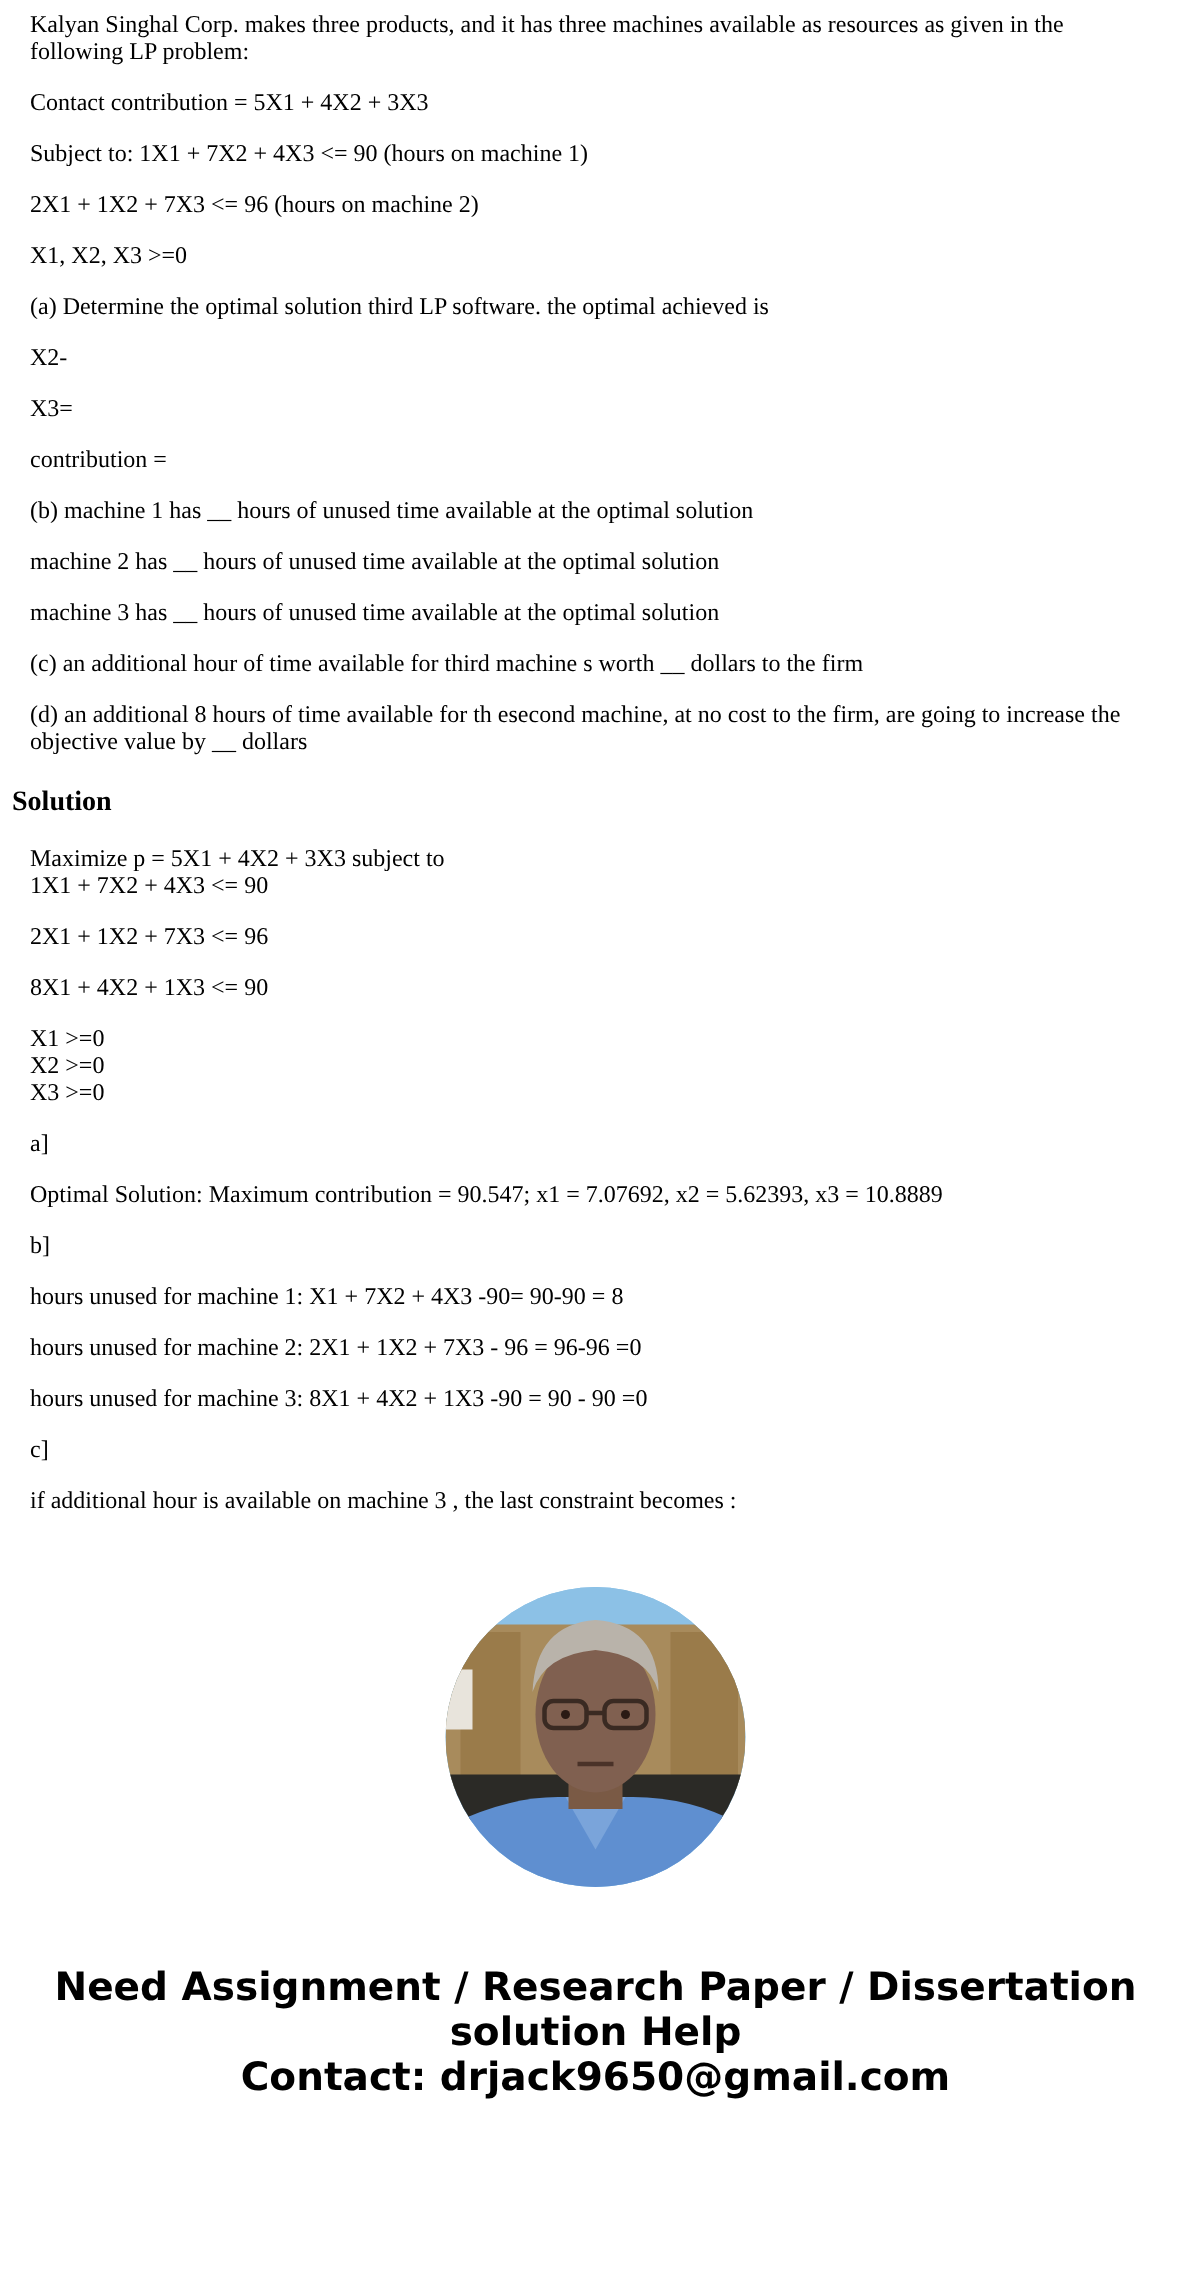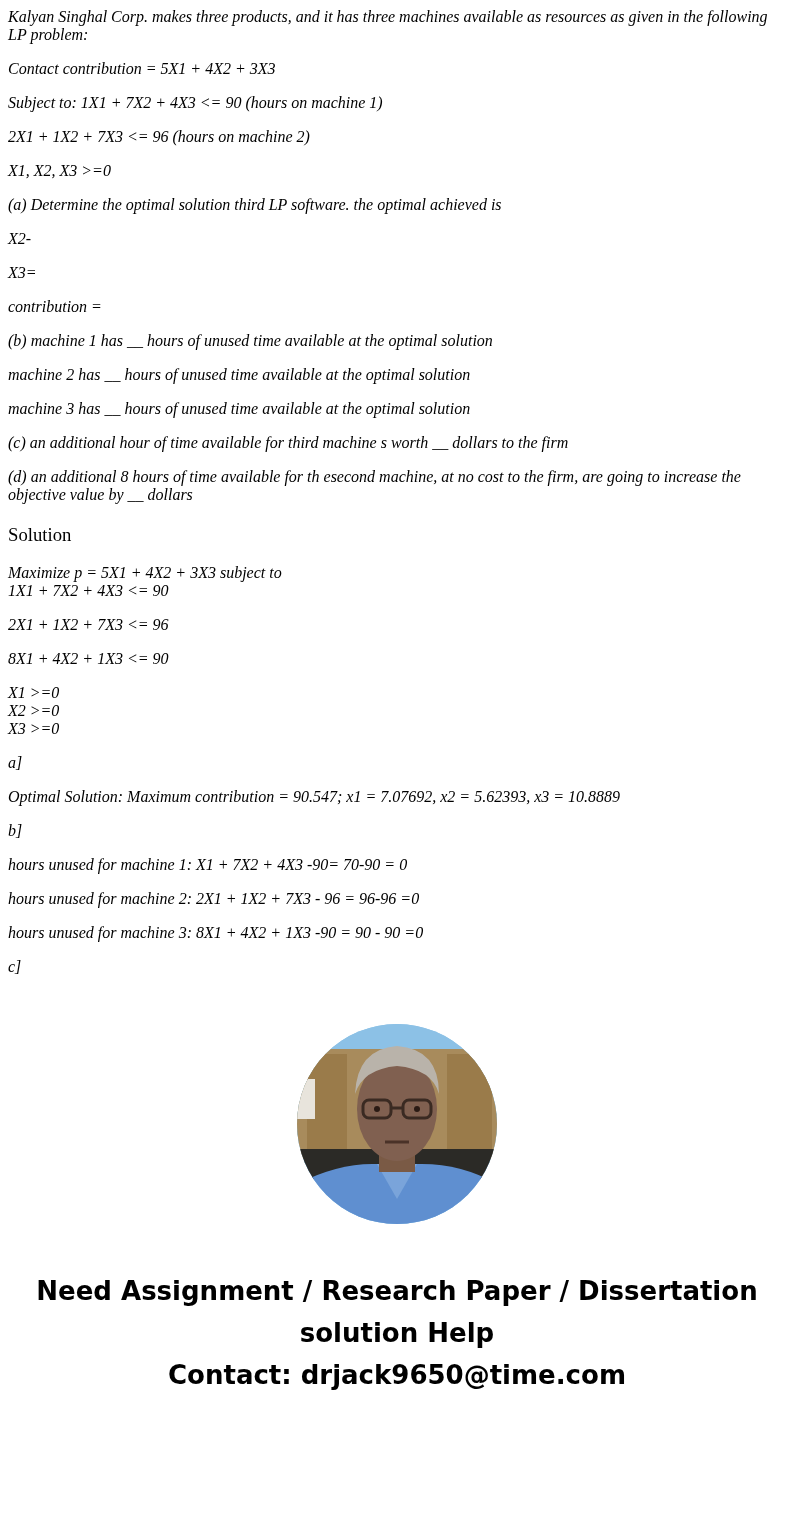--- a/index.html
+++ b/index.html
@@ -4,25 +4,25 @@
 <style>
   html, body { margin: 0; padding: 0; background: #ffffff; }
   body {
     width: 794px;
     font-family: "Liberation Serif", serif;
     font-size: 16px;
     line-height: 18px;
     color: #000;
   }
   .content { padding: 0 8px; }
-  p { margin: 16px 0; font-style: italic; }
+  p { margin: 16px 12px; }
   p.first { margin-top: 8px; }
   h3 {
     font-size: 18.7px;
-    font-weight: normal;
+    font-weight: bold;
     margin: 20px 0 18px 0;
     line-height: 22px;
   }
   .avatar-wrap {
     display: flex;
     justify-content: center;
     margin-top: 48px;
   }
   .avatar {
     width: 200px; height: 200px; border-radius: 50%;
@@ -32,21 +32,21 @@
   }
   .footer {
     text-align: center;
     font-family: "DejaVu Sans", sans-serif;
     font-weight: bold;
     font-size: 26px;
     line-height: 30px;
     margin-top: 52px;
     padding: 0 20px 30px;
   }
-  .footer div { margin: 12px; }
+  .footer div { margin: 0; }
 </style>
 </head>
 <body>
 
 <div class="content">
   <p class="first">Kalyan Singhal Corp. makes three products, and it has three machines available as resources as given in the following LP problem:</p>
   <p>Contact contribution = 5X1 + 4X2 + 3X3</p>
   <p>Subject to: 1X1 + 7X2 + 4X3 &lt;= 90 (hours on machine 1)</p>
   <p>2X1 + 1X2 + 7X3 &lt;= 96 (hours on machine 2)</p>
   <p>X1, X2, X3 &gt;=0</p>
@@ -69,24 +69,25 @@
   <p>2X1 + 1X2 + 7X3 &lt;= 96</p>
   <p>8X1 + 4X2 + 1X3 &lt;= 90</p>
   <p>
     <span>X1 &gt;=0</span><br>
     <span>X2 &gt;=0</span><br>
     <span>X3 &gt;=0</span>
   </p>
   <p>a]</p>
   <p>Optimal Solution: Maximum contribution = 90.547; x1 = 7.07692, x2 = 5.62393, x3 = 10.8889</p>
   <p>b]</p>
-  <p>hours unused for machine 1: X1 + 7X2 + 4X3 -90= 70-90 = 0</p>
+  <p>hours unused for machine 1: X1 + 7X2 + 4X3 -90= 90-90 = 8</p>
   <p>hours unused for machine 2: 2X1 + 1X2 + 7X3 - 96 = 96-96 =0</p>
   <p>hours unused for machine 3: 8X1 + 4X2 + 1X3 -90 = 90 - 90 =0</p>
   <p>c]</p>
+  <p>if additional hour is available on machine 3 , the last constraint becomes :</p>
 </div>
 
 <div class="avatar-wrap">
   <div class="avatar">
     <svg width="200" height="200" viewBox="0 0 200 200">
       <rect x="0" y="0" width="200" height="200" fill="#8cc1e6"></rect>
 
       <rect x="0" y="25" width="200" height="110" fill="#a88b5c"></rect>
       <rect x="10" y="30" width="40" height="100" fill="#9a7b4a"></rect>
       <rect x="150" y="30" width="45" height="100" fill="#9a7b4a"></rect>
@@ -110,14 +111,14 @@
       <circle cx="120" cy="85" r="3" fill="#2a1a14"></circle>
 
       <line x1="88" y1="118" x2="112" y2="118" stroke="#4a3228" stroke-width="3"></line>
     </svg>
   </div>
 </div>
 
 <div class="footer">
   <div>Need Assignment / Research Paper / Dissertation</div>
   <div>solution Help</div>
-  <div>Contact: drjack9650@time.com</div>
+  <div>Contact: drjack9650@gmail.com</div>
 </div>
 
 </body></html>

